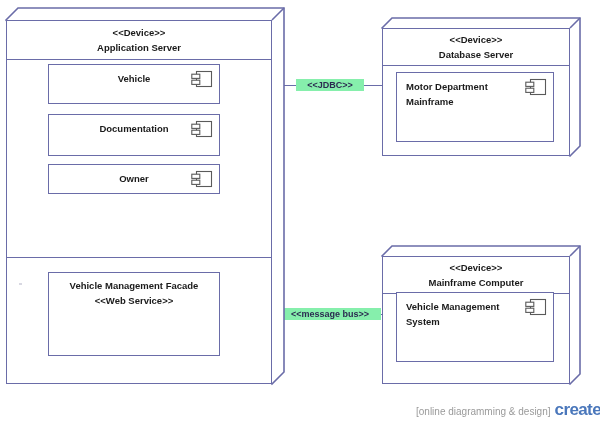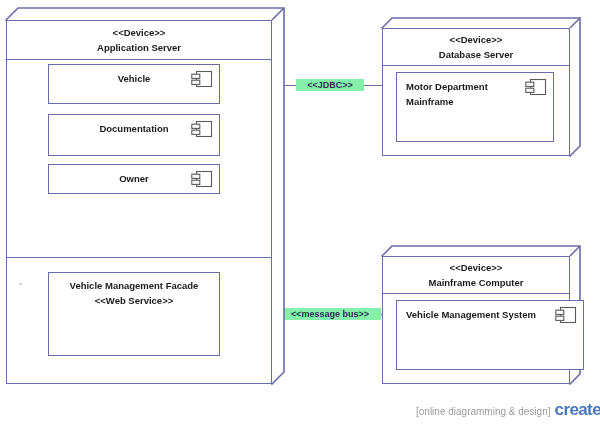--- a/index.html
+++ b/index.html
@@ -321,21 +321,21 @@
       <path d="M 0 0 L 10 -10 L 198 -10 L 198 118 L 188 128 Z"></path>
       <line x1="188" y1="0" x2="198" y2="-10"></line>
     </svg>
     <div class="face"></div>
 
     <div class="node-header" style="height:38px;">
       <div class="node-stereotype">&lt;&lt;Device&gt;&gt;</div>
       <div class="node-name">Mainframe Computer</div>
     </div>
 
-    <div class="artifact" style="left:14px; top:44px; width:188px; height:70px;">
+    <div class="artifact" style="left:14px; top:36px; width:158px; height:70px;">
       <div class="artifact-label left" style="padding-right:28px;">Vehicle Management System</div>
       <div class="comp-icon" style="right:6px; top:5px;">
         <svg width="22" height="19" viewBox="0 0 22 19">
           <rect x="5.5" y="1.5" width="15" height="15"></rect>
           <rect x="0.8" y="4.2" width="8" height="4.2"></rect>
           <rect x="0.8" y="10.2" width="8" height="4.2"></rect>
         </svg>
       </div>
     </div>
   </div>

